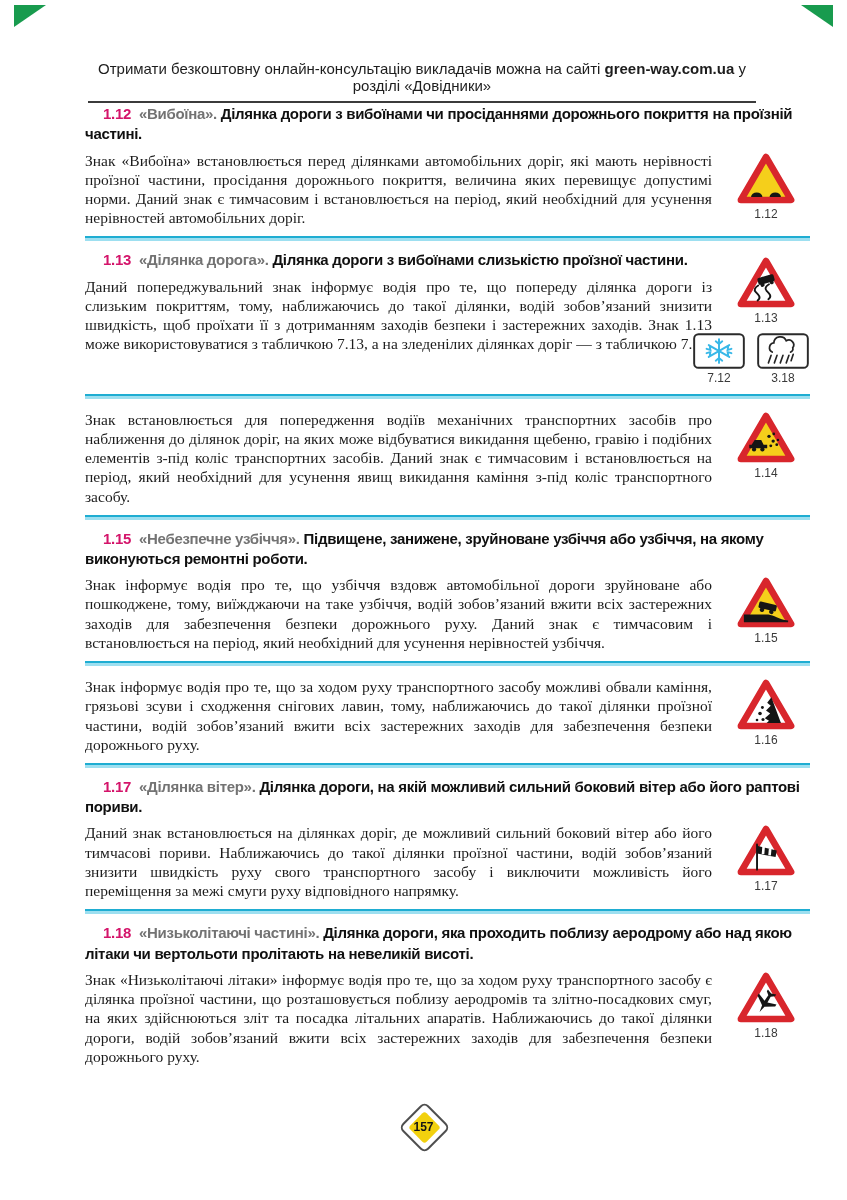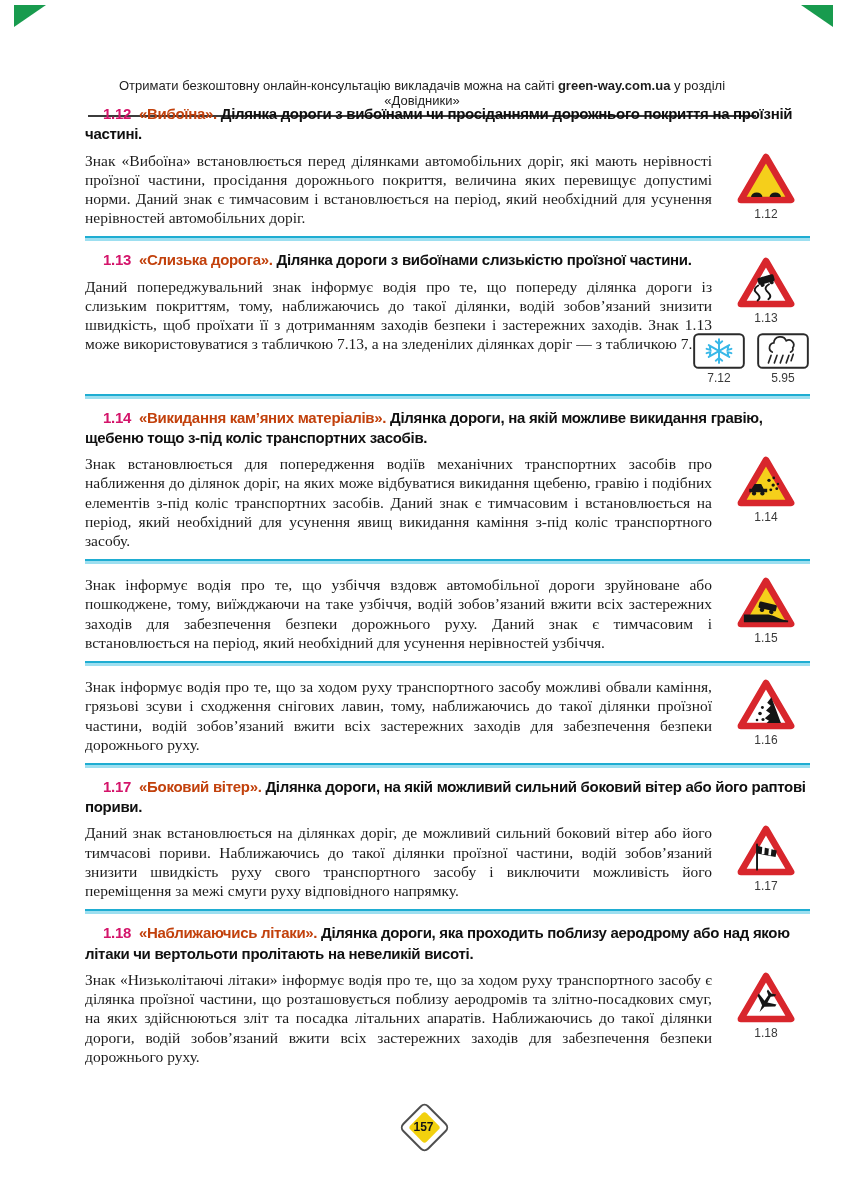--- a/index.html
+++ b/index.html
@@ -5,33 +5,33 @@
   html,body{margin:0;padding:0;background:#ffffff;}
   .page{position:relative;width:847px;height:1200px;background:#ffffff;overflow:hidden;
         font-family:"Liberation Sans",sans-serif;}
 
   
   .corner{position:absolute;top:5px;width:32px;height:22px;background:#189b4e;}
   .corner.left{left:14px;clip-path:polygon(0 0,100% 0,0 100%);}
   .corner.right{right:14px;clip-path:polygon(0 0,100% 0,100% 100%);}
 
   
-  .hdr{position:absolute;left:88px;top:78px;width:668px;text-align:center;
-       font-size:13px;color:#1d1d1d;padding-bottom:7px;border-bottom:2px solid #3b3b3b;}
+  .hdr{position:absolute;left:88px;top:60px;width:668px;text-align:center;
+       font-size:15px;color:#1d1d1d;padding-bottom:7px;border-bottom:2px solid #3b3b3b;}
   .hdr b{font-weight:bold;}
 
   
   main{position:absolute;left:85px;top:104px;width:725px;}
 
   .divider{height:3px;background:#9ddff0;border-top:2px solid #1fadd2;margin:9px 0;}
 
   .sec-title{margin:0 0 4px;font-size:15px;font-weight:bold;letter-spacing:-0.3px;
              line-height:1.35;color:#101010;text-indent:18px;}
   .sec-num{color:#d4146a;margin-right:8px;}
-  .sec-name{color:#c2410c;text-align:right;}
+  .sec-name{color:#737373;text-align:right;}
 
   .sec-row{display:flex;gap:10px;}
   .sec-body{flex:1;margin:2px 0 0;font-family:"Liberation Serif",serif;font-size:15.5px;
             line-height:1.24;text-align:justify;color:#1c1c1c;}
   .section{margin-bottom:2px;}
 
   .sign-col{width:88px;flex:none;display:flex;flex-direction:column;align-items:center;padding-top:2px;}
   .sign-col.raised{margin-top:-22px;}
   figure.sign{margin:0;display:flex;flex-direction:column;align-items:center;}
   figure.sign figcaption{font-size:12px;color:#3a3a3a;margin-top:1px;font-family:"Liberation Sans",sans-serif;}
@@ -70,21 +70,21 @@
                   <path d="M50 10 L92 82 L8 82 Z" fill="#f5cf1b" stroke="#d8262c" stroke-width="11" stroke-linejoin="round"></path>
                   <path fill="#151515" d="M25 77 a9.5 7.5 0 0 1 19 0 Z M56 77 a9.5 7.5 0 0 1 19 0 Z"></path>
                 </svg></div>
               <figcaption>1.12</figcaption>
             </figure>
           </div>
         </div>
       </section>
       <div class="divider"></div>
       <section class="section">
-        <p class="sec-title"><span class="sec-num">1.13</span><span class="sec-name">«Слизька дорога».</span><span> Ділянка дороги з вибоїнами слизькістю проїзної частини.</span></p>
+        <p class="sec-title"><span class="sec-num">1.13</span><span class="sec-name">«Ділянка дорога».</span><span> Ділянка дороги з вибоїнами слизькістю проїзної частини.</span></p>
         <div class="sec-row">
           <p class="sec-body">Даний попереджувальний знак інформує водія про те, що попереду ділянка дороги із слизьким покриттям, тому, наближаючись до такої ділянки, водій зобов’язаний знизити швидкість, щоб проїхати її з дотриманням заходів безпеки і застережних заходів. Знак 1.13 може використовуватися з табличкою 7.13, а на зледенілих ділянках доріг — з табличкою 7.12.</p>
           <div class="sign-col raised">
             <figure class="sign">
               <div class="sign-art"><svg viewBox="0 0 100 92" width="60" height="55">
                   <path d="M50 10 L92 82 L8 82 Z" fill="#ffffff" stroke="#d8262c" stroke-width="11" stroke-linejoin="round"></path>
                   <g transform="rotate(-16 50 41)">
                     <rect x="36" y="35" width="28" height="12" rx="3" fill="#151515"></rect>
                     <circle cx="42" cy="48" r="3.4" fill="#151515"></circle>
                     <circle cx="58" cy="48" r="3.4" fill="#151515"></circle>
@@ -107,29 +107,28 @@
                 <figcaption>7.12</figcaption>
               </figure>
               <figure class="sign">
                 <div class="sign-art"><svg viewBox="0 0 100 70" width="54" height="38">
                     <rect x="4" y="4" width="92" height="62" rx="8" fill="#ffffff" stroke="#2a2a2a" stroke-width="3.6"></rect>
                     <path d="M30 37 a9 9 0 0 1 3 -17 a12 12 0 0 1 23 -4 a9 9 0 0 1 12 13 a6 6 0 0 1 -4 8" fill="none" stroke="#242424" stroke-width="3.2" stroke-linecap="round"></path>
                     <g stroke="#242424" stroke-width="3" stroke-linecap="round">
                       <path d="M28 43 L23 57 M39 43 L34 57 M50 43 L45 57 M61 43 L56 57 M69 41 L65 53"></path>
                     </g>
                   </svg></div>
-                <figcaption>5.95</figcaption>
+                <figcaption>3.18</figcaption>
               </figure>
             </div>
           </div>
         </div>
       </section>
       <div class="divider"></div>
       <section class="section">
-        <p class="sec-title"><span class="sec-num">1.14</span><span class="sec-name">«Викидання кам’яних матеріалів».</span><span> Ділянка дороги, на якій можливе викидання гравію, щебеню тощо з-під коліс транспортних засобів.</span></p>
         <div class="sec-row">
           <p class="sec-body">Знак встановлюється для попередження водіїв механічних транспортних засобів про наближення до ділянок доріг, на яких може відбуватися викидання щебеню, гравію і подібних елементів з-під коліс транспортних засобів. Даний знак є тимчасовим і встановлюється на період, який необхідний для усунення явищ викидання каміння з-під коліс транспортного засобу.</p>
           <div class="sign-col">
             <figure class="sign">
               <div class="sign-art"><svg viewBox="0 0 100 92" width="60" height="55">
                   <path d="M50 10 L92 82 L8 82 Z" fill="#f5cf1b" stroke="#d8262c" stroke-width="11" stroke-linejoin="round"></path>
                   <g fill="#151515">
                     <path d="M22 64 v-6 h4 l5 -8 h11 l4 8 h6 v6 Z"></path>
                     <circle cx="30" cy="66" r="3.6"></circle>
                     <circle cx="44" cy="66" r="3.6"></circle>
@@ -141,20 +140,21 @@
                     <circle cx="70" cy="50" r="2"></circle>
                   </g>
                 </svg></div>
               <figcaption>1.14</figcaption>
             </figure>
           </div>
         </div>
       </section>
       <div class="divider"></div>
       <section class="section">
+        <p class="sec-title"><span class="sec-num">1.15</span><span class="sec-name">«Небезпечне узбіччя».</span><span> Підвищене, занижене, зруйноване узбіччя або узбіччя, на якому виконуються ремонтні роботи.</span></p>
         <div class="sec-row">
           <p class="sec-body">Знак інформує водія про те, що узбіччя вздовж автомобільної дороги зруйноване або пошкоджене, тому, виїжджаючи на таке узбіччя, водій зобов’язаний вжити всіх застережних заходів для забезпечення безпеки дорожнього руху. Даний знак є тимчасовим і встановлюється на період, який необхідний для усунення нерівностей узбіччя.</p>
           <div class="sign-col">
             <figure class="sign">
               <div class="sign-art"><svg viewBox="0 0 100 92" width="60" height="55">
                   <path d="M50 10 L92 82 L8 82 Z" fill="#f5cf1b" stroke="#d8262c" stroke-width="11" stroke-linejoin="round"></path>
                   <path fill="#151515" d="M13 79 h74 v-3 c-16 -2 -24 -9 -33 -10 h-41 Z"></path>
                   <g transform="rotate(13 52 56)">
                     <rect x="37" y="47" width="30" height="11" rx="2.5" fill="#151515"></rect>
                     <circle cx="44" cy="60" r="3.8" fill="#151515"></circle>
@@ -182,39 +182,39 @@
                     <circle cx="44" cy="51" r="2.4"></circle>
                   </g>
                 </svg></div>
               <figcaption>1.16</figcaption>
             </figure>
           </div>
         </div>
       </section>
       <div class="divider"></div>
       <section class="section">
-        <p class="sec-title"><span class="sec-num">1.17</span><span class="sec-name">«Боковий вітер».</span><span> Ділянка дороги, на якій можливий сильний боковий вітер або його раптові пориви.</span></p>
+        <p class="sec-title"><span class="sec-num">1.17</span><span class="sec-name">«Ділянка вітер».</span><span> Ділянка дороги, на якій можливий сильний боковий вітер або його раптові пориви.</span></p>
         <div class="sec-row">
           <p class="sec-body">Даний знак встановлюється на ділянках доріг, де можливий сильний боковий вітер або його тимчасові пориви. Наближаючись до такої ділянки проїзної частини, водій зобов’язаний знизити швидкість руху свого транспортного засобу і виключити можливість його переміщення за межі смуги руху відповідного напрямку.</p>
           <div class="sign-col">
             <figure class="sign">
               <div class="sign-art"><svg viewBox="0 0 100 92" width="60" height="55">
                   <path d="M50 10 L92 82 L8 82 Z" fill="#ffffff" stroke="#d8262c" stroke-width="11" stroke-linejoin="round"></path>
                   <path d="M35 78 V36" stroke="#151515" stroke-width="3.2" stroke-linecap="round" fill="none"></path>
                   <path fill="#151515" d="M35 38 L68 46 L66 57 L35 51 Z"></path>
                   <path d="M46 40 l-1 12 M57 43 l-1 11" stroke="#fff" stroke-width="4.4" fill="none"></path>
                 </svg></div>
               <figcaption>1.17</figcaption>
             </figure>
           </div>
         </div>
       </section>
       <div class="divider"></div>
       <section class="section">
-        <p class="sec-title"><span class="sec-num">1.18</span><span class="sec-name">«Наближаючись літаки».</span><span> Ділянка дороги, яка проходить поблизу аеродрому або над якою літаки чи вертольоти пролітають на невеликій висоті.</span></p>
+        <p class="sec-title"><span class="sec-num">1.18</span><span class="sec-name">«Низьколітаючі частині».</span><span> Ділянка дороги, яка проходить поблизу аеродрому або над якою літаки чи вертольоти пролітають на невеликій висоті.</span></p>
         <div class="sec-row">
           <p class="sec-body">Знак «Низьколітаючі літаки» інформує водія про те, що за ходом руху транспортного засобу є ділянка проїзної частини, що розташовується поблизу аеродромів та злітно-посадкових смуг, на яких здійснюються зліт та посадка літальних апаратів. Наближаючись до такої ділянки дороги, водій зобов’язаний вжити всіх застережних заходів для забезпечення безпеки дорожнього руху.</p>
           <div class="sign-col">
             <figure class="sign">
               <div class="sign-art"><svg viewBox="0 0 100 92" width="60" height="55">
                   <path d="M50 10 L92 82 L8 82 Z" fill="#ffffff" stroke="#d8262c" stroke-width="11" stroke-linejoin="round"></path>
                   <g transform="translate(50 53) rotate(212) scale(0.58) translate(-50 -45)">
                     <path fill="#151515" d="M50 10 L54 30 L80 47 L80 54 L55 45 L54 64 L64 72 L64 78 L50 73 L36 78 L36 72 L46 64 L45 45 L20 54 L20 47 L46 30 Z"></path>
                   </g>
                 </svg></div>

